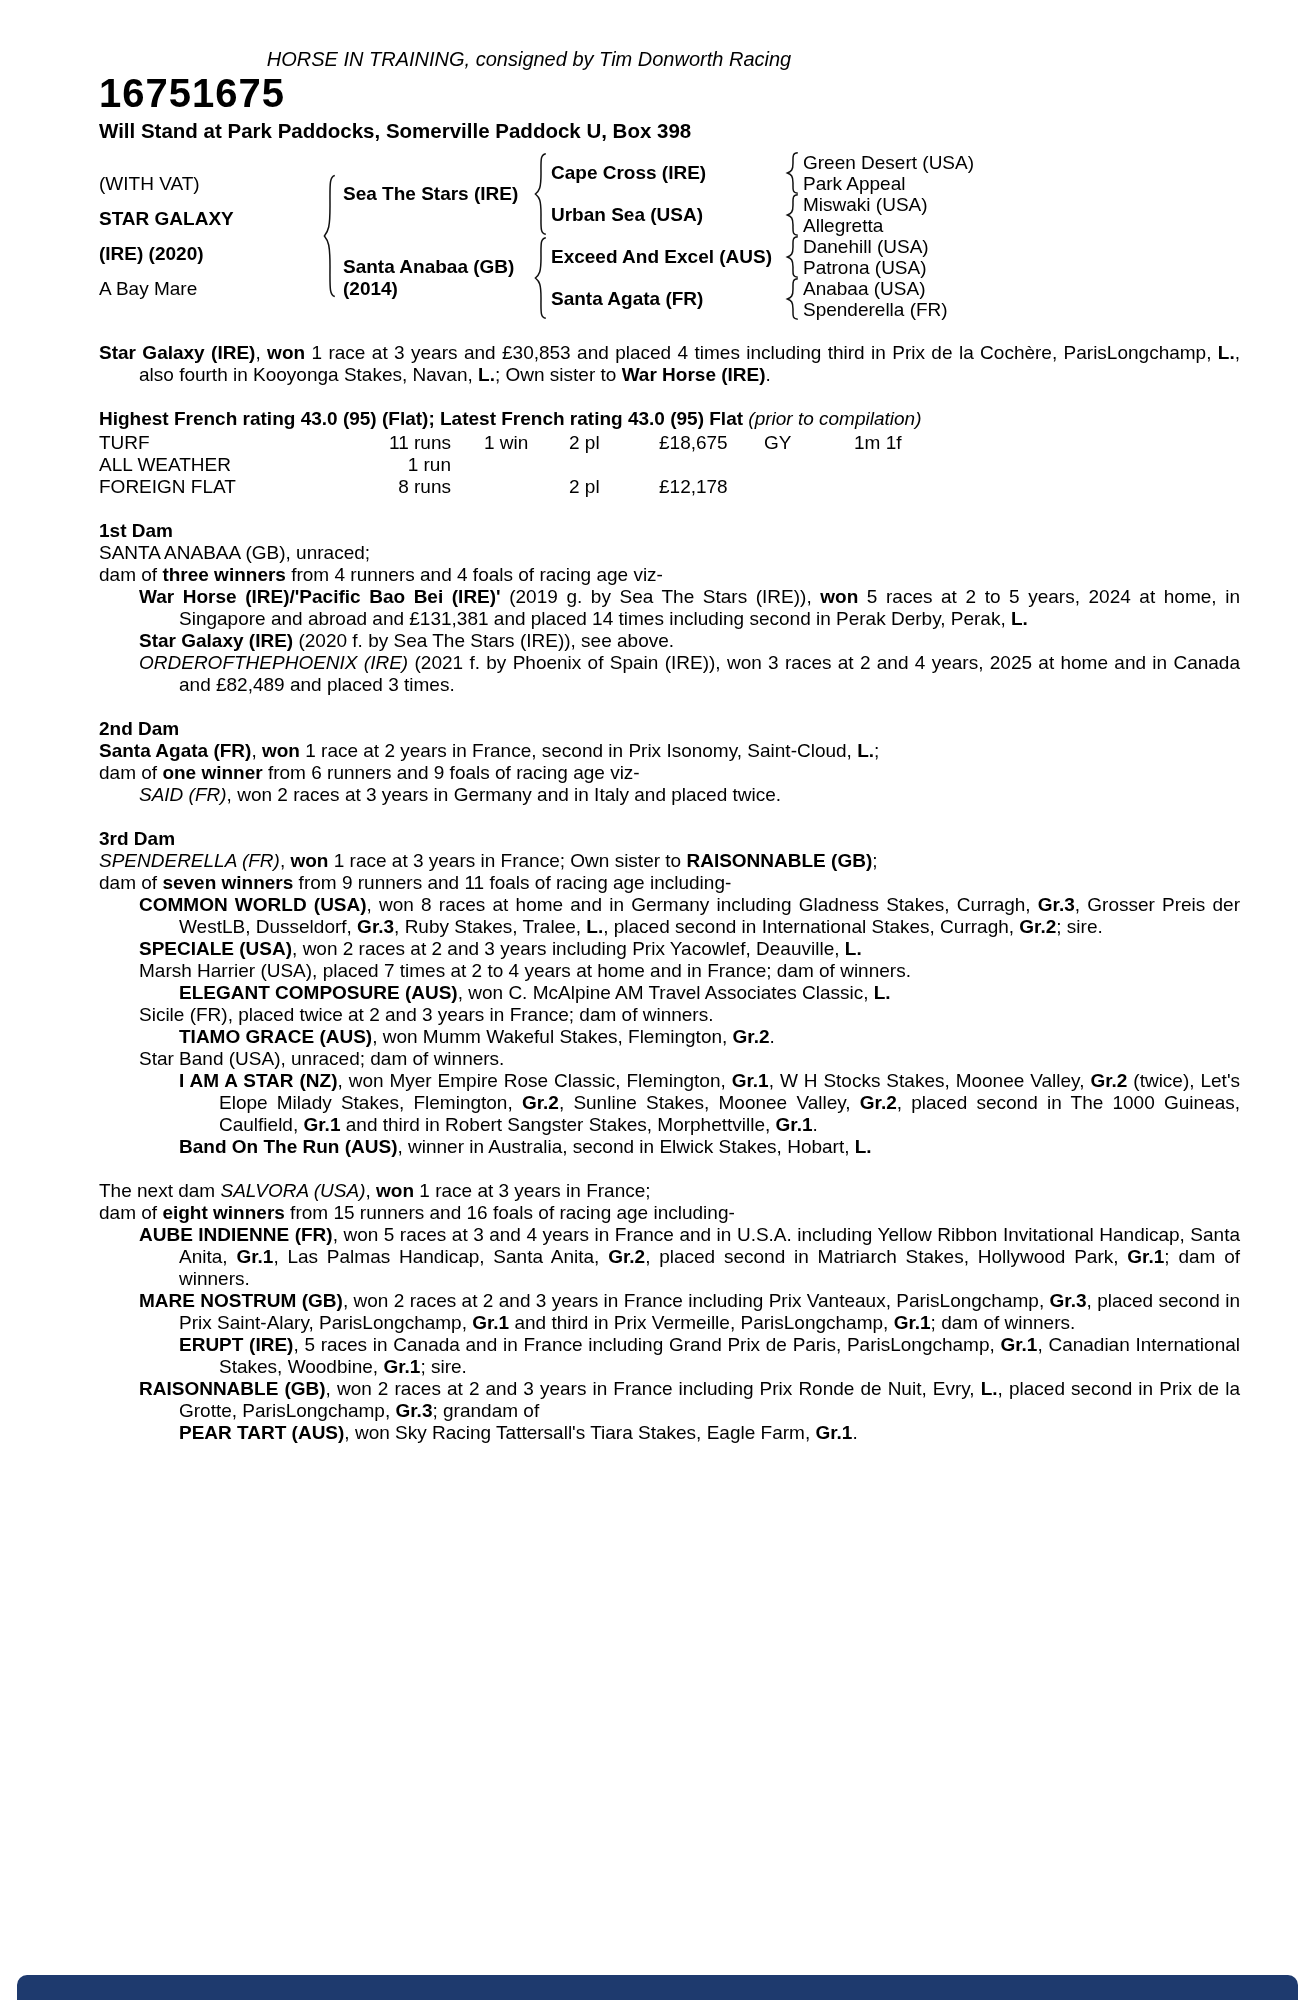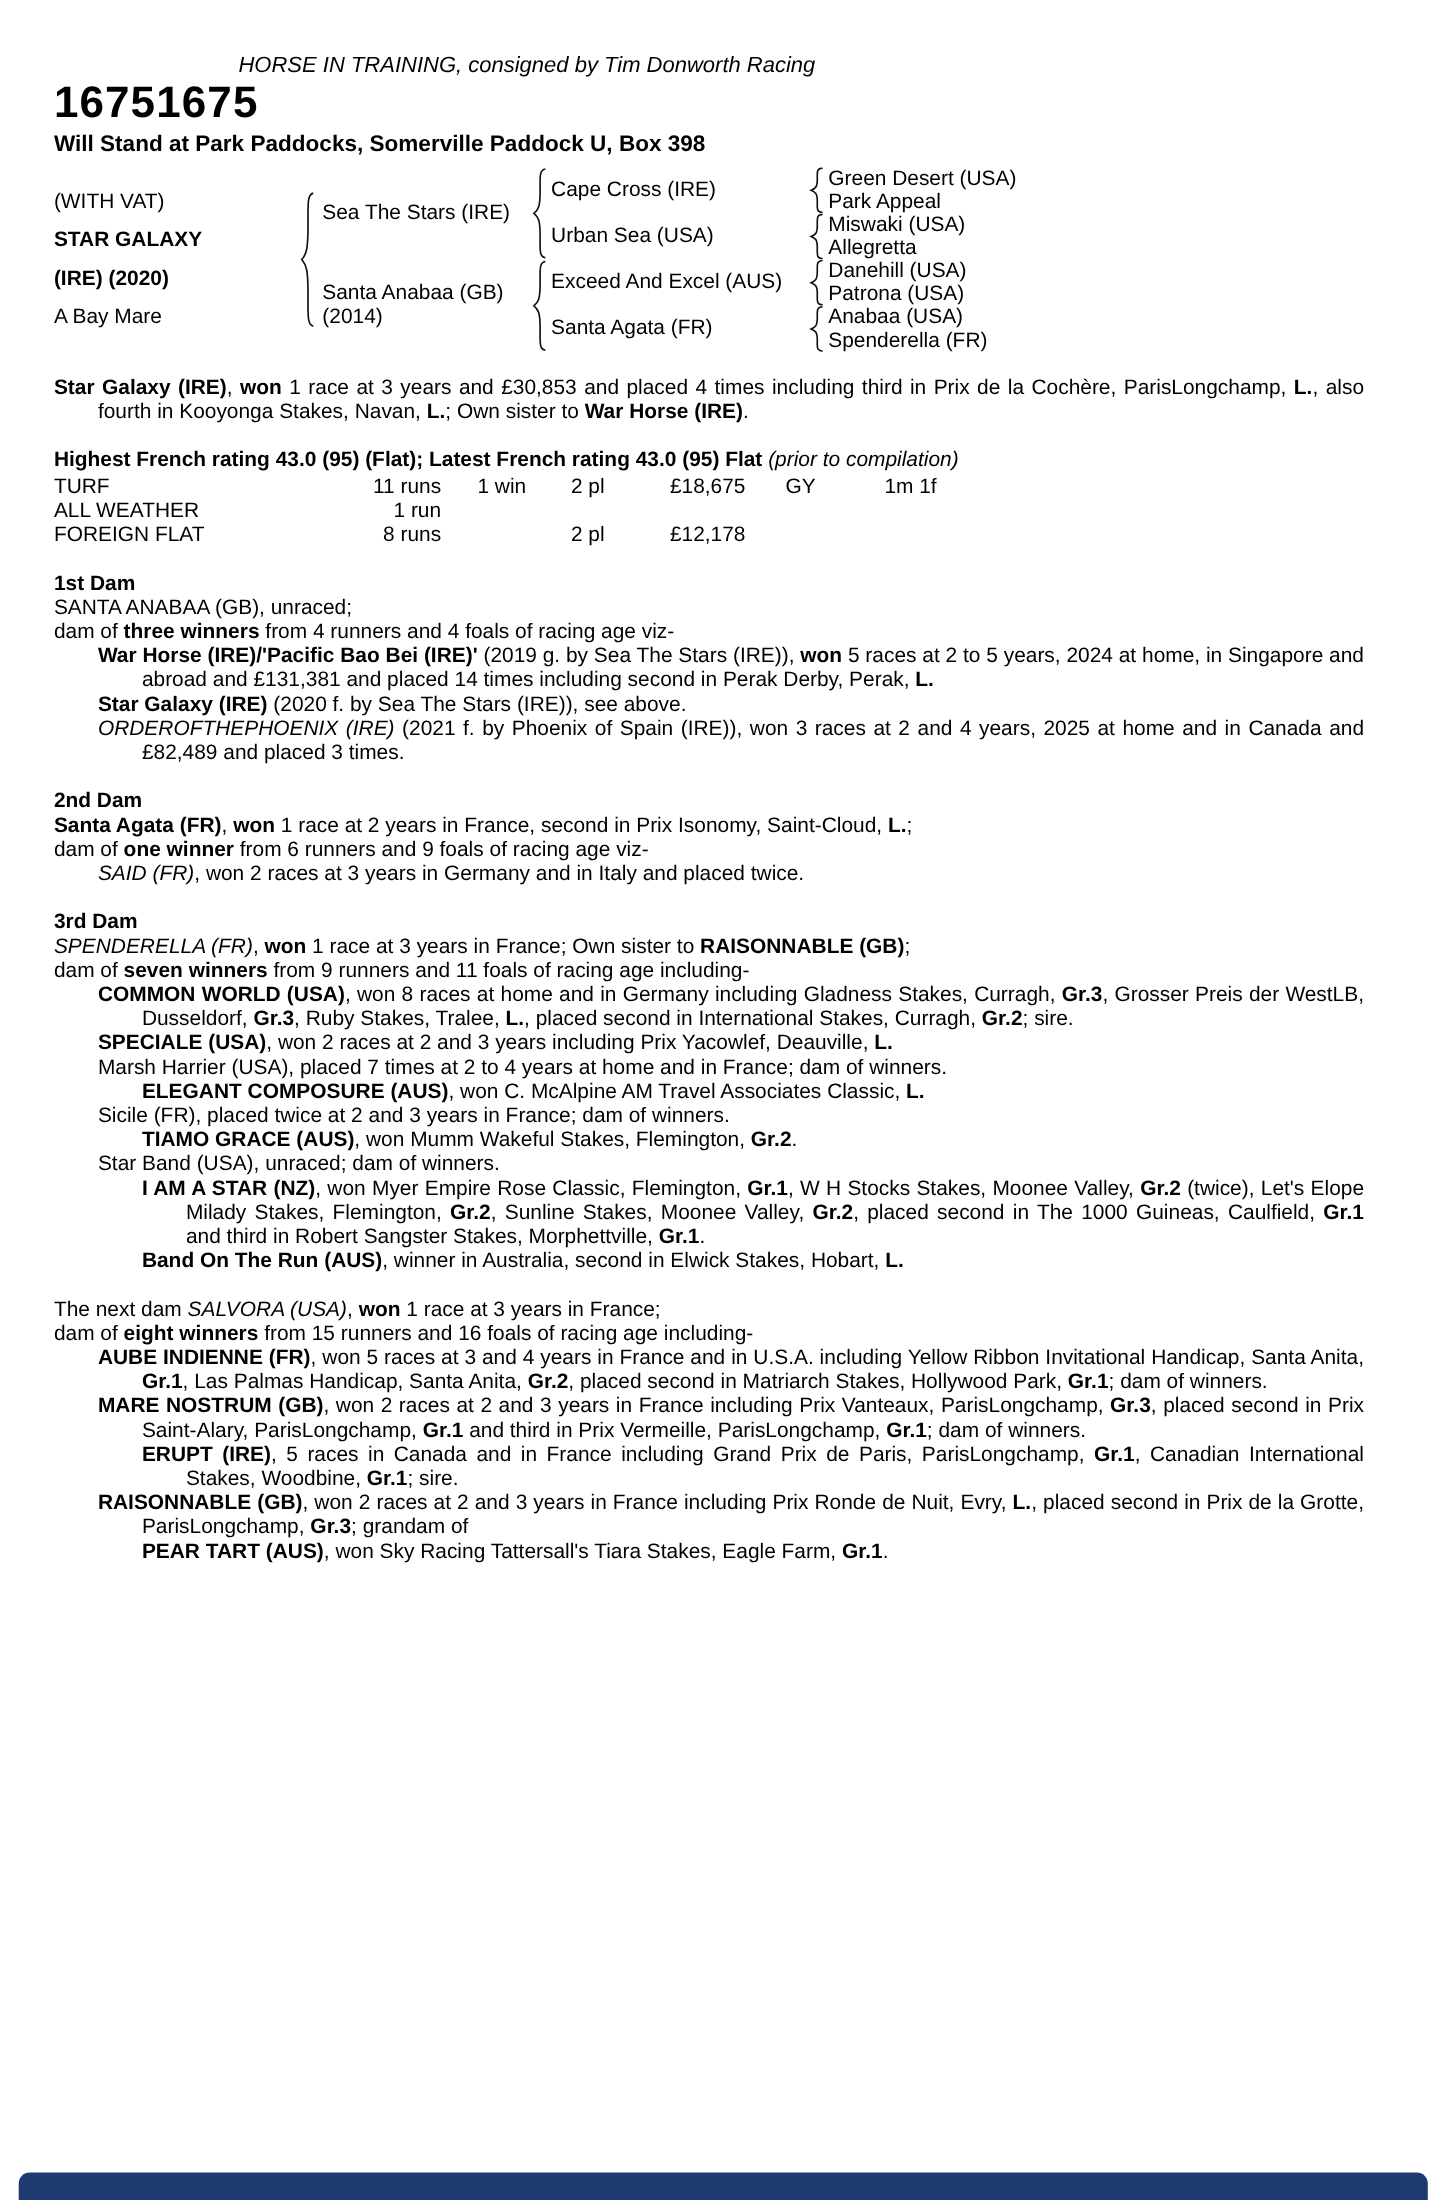--- a/index.html
+++ b/index.html
@@ -2,39 +2,39 @@
 <html><head>
 <meta charset="utf-8">
 <style>
   html,body { margin:0; padding:0; }
   body {
     width:1315px; height:2000px; position:relative; overflow:hidden;
     background:#ffffff; color:#000;
     font-family:"Liberation Sans", sans-serif;
     font-size:19px; line-height:22px;
   }
-  .content { padding:48px 75px 0 49px; }
+  .content { padding:48px 75px 0 99px; }
 
   .header-line { width:860px; text-align:center; font-style:italic; font-size:20px; }
 
   .lot-row { display:flex; justify-content:flex-start; align-items:flex-start; margin-top:4px; }
   .lot { font-weight:bold; font-size:40px; line-height:38px; letter-spacing:1px; }
 
   .stand-line { font-weight:bold; font-size:20.5px; margin-top:8px; }
 
   
   .pedigree {
     margin-top:10px;
     display:grid;
     grid-template-columns:218px 26px 188px 20px 232px 20px 1fr;
     grid-template-rows:repeat(8, 21px);
   }
   .ped-horse { grid-area:1/1/9/2; display:flex; flex-direction:column; justify-content:center; gap:13px; }
   .ped-horse .b2 { font-weight:bold; }
-  .ped-cell { display:flex; align-items:center; }
+  .ped-cell { display:flex; align-items:center;font-weight:bold; }
   .ped-sire { grid-area:1/3/5/4; }
   .ped-dam  { grid-area:5/3/9/4; }
   .ped-dam .inner { display:flex; flex-direction:column; }
   .ped-gp1 { grid-area:1/5/3/6; } .ped-gp2 { grid-area:3/5/5/6; }
   .ped-gp3 { grid-area:5/5/7/6; } .ped-gp4 { grid-area:7/5/9/6; }
   .ggp { grid-column:7; display:flex; align-items:center; }
   .g1{grid-row:1}.g2{grid-row:2}.g3{grid-row:3}.g4{grid-row:4}
   .g5{grid-row:5}.g6{grid-row:6}.g7{grid-row:7}.g8{grid-row:8}
   .brace { display:flex; align-items:stretch; justify-content:center; }
   .brace svg { width:16px; height:100%; }

